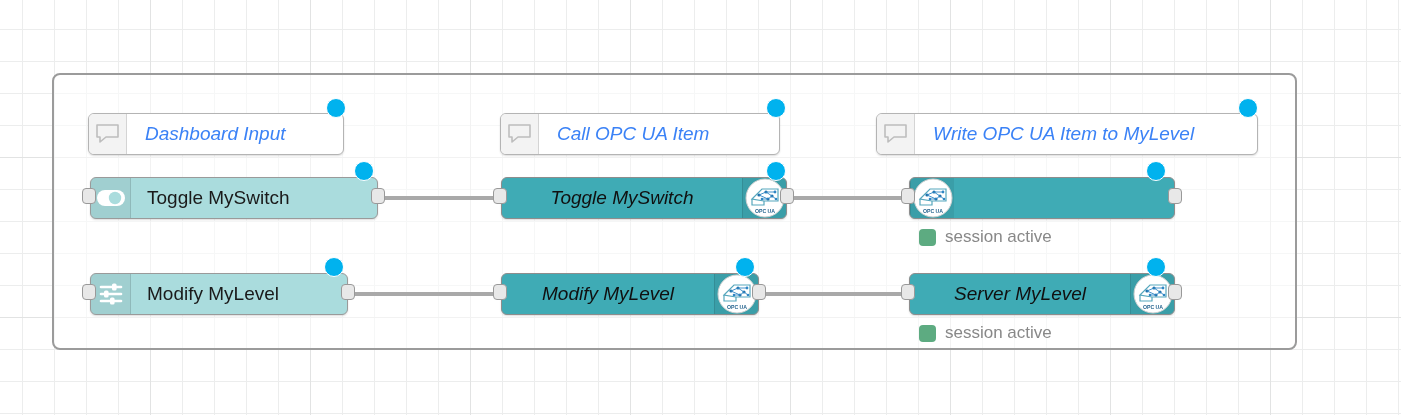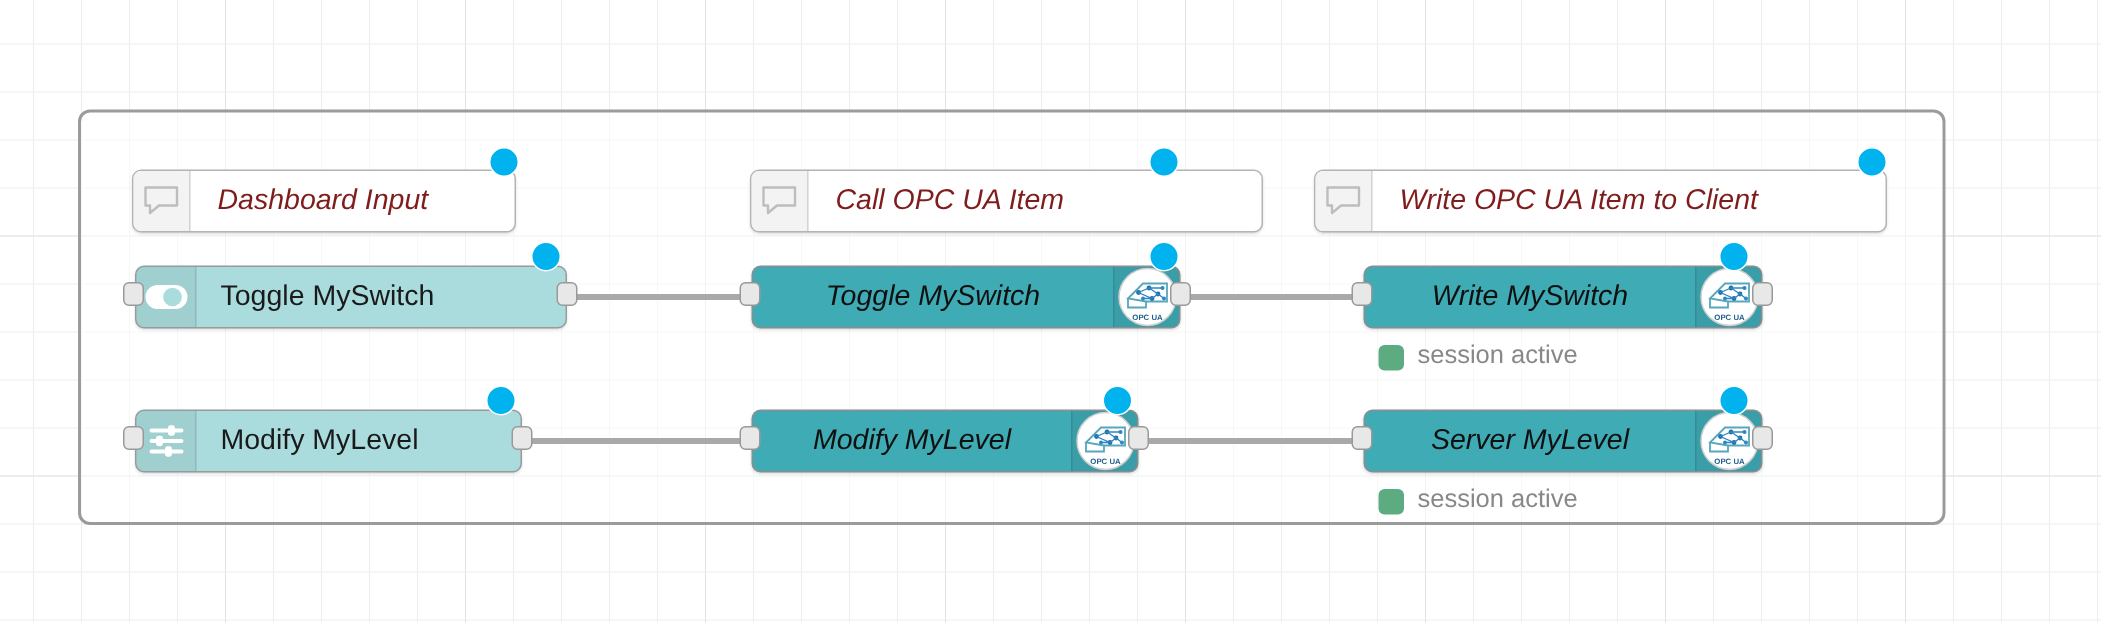--- a/index.html
+++ b/index.html
@@ -101,21 +101,21 @@
     width: 38px; height: 100%;
     background: #f3f3f3;
     border-right: 1px solid #d4d4d4;
     display: flex; align-items: center; justify-content: center;
     flex: 0 0 38px;
   }
   .node.comment .node-label {
     font-style: italic;
     text-align: left;
     padding-left: 18px;
-    color: #7f1d1d;
+    color: #3b82f6;
   }
 
   
   .node.dashboard {
     background: #aadcdd;
     border-color: #9a9a9a;
   }
   .node.dashboard .icon-box {
     width: 40px; height: 100%;
     background: rgba(0,0,0,0.055);
@@ -152,21 +152,21 @@
     border-radius: 50%;
     background: #00b2ee;
     border: 1px solid #ffffff;
     z-index: 9;
   }
 
   
   .status {
     position: absolute;
     display: flex;
-    align-items: flex-end;
+    align-items: center;
     gap: 9px;
     z-index: 5;
   }
   .status-dot {
     width: 17px; height: 17px;
     border-radius: 4px;
     background: #5dab81;
   }
   .status-text {
     font-size: 17px;
@@ -192,37 +192,37 @@
   <div class="node comment" style="left:88px; top:113px; width:256px;">
     <div class="icon-box">
       <svg class="glyph" width="25" height="22" viewBox="0 0 25 22" aria-hidden="true">
         <path d="M2,2 h21 v12 h-12 l-6,5 v-5 h-3 z" fill="none" stroke="#bdbdbd" stroke-width="1.6" stroke-linejoin="round"></path>
       </svg>
     </div>
     <div class="node-label">Dashboard Input</div>
   </div>
   <div class="badge-dot" style="left:326px; top:98px;"></div>
 
-  <div class="node comment" style="left:500px; top:113px; width:342px;">
+  <div class="node comment" style="left:500px; top:113px; width:280px;">
     <div class="icon-box">
       <svg class="glyph" width="25" height="22" viewBox="0 0 25 22" aria-hidden="true">
         <path d="M2,2 h21 v12 h-12 l-6,5 v-5 h-3 z" fill="none" stroke="#bdbdbd" stroke-width="1.6" stroke-linejoin="round"></path>
       </svg>
     </div>
     <div class="node-label">Call OPC UA Item</div>
   </div>
   <div class="badge-dot" style="left:766px; top:98px;"></div>
 
   <div class="node comment" style="left:876px; top:113px; width:382px;">
     <div class="icon-box">
       <svg class="glyph" width="25" height="22" viewBox="0 0 25 22" aria-hidden="true">
         <path d="M2,2 h21 v12 h-12 l-6,5 v-5 h-3 z" fill="none" stroke="#bdbdbd" stroke-width="1.6" stroke-linejoin="round"></path>
       </svg>
     </div>
-    <div class="node-label">Write OPC UA Item to Client</div>
+    <div class="node-label">Write OPC UA Item to MyLevel</div>
   </div>
   <div class="badge-dot" style="left:1238px; top:98px;"></div>
 
   <div class="port" style="left:82px; top:188px;"></div>
   <div class="node dashboard" style="left:90px; top:177px; width:288px;">
     <div class="icon-box">
       <svg class="glyph" width="30" height="18" viewBox="0 0 30 18" aria-hidden="true">
         <rect x="1" y="1" width="28" height="16" rx="8" fill="#ffffff"></rect>
         <circle cx="19" cy="9" r="6.2" fill="#aadcdd"></circle>
       </svg>
@@ -252,21 +252,20 @@
         </g>
         <text x="20" y="35" font-family="'Liberation Sans',sans-serif" font-size="5.2" fill="#1f5f8b" text-anchor="middle" font-weight="bold">OPC UA</text>
       </svg>
     </div>
   </div>
   <div class="port" style="left:780px; top:188px;"></div>
   <div class="badge-dot" style="left:766px; top:161px;"></div>
 
   <div class="port" style="left:901px; top:188px;"></div>
   <div class="node opcua" style="left:909px; top:177px; width:266px;">
-    <div class="node-label">Write MySwitch</div>
     <div class="icon-box">
       <svg class="glyph" width="40" height="40" viewBox="0 0 40 40" aria-hidden="true">
         <circle cx="20" cy="20" r="19" fill="#ffffff" stroke="#cfcfcf" stroke-width="1"></circle>
         <g transform="translate(5,7)">
           <path d="M2,14 L12,4 L28,4 L28,16 L14,16 Z" fill="none" stroke="#56a7bd" stroke-width="1.2"></path>
           <path d="M2,14 L2,20 L14,20 L14,16" fill="none" stroke="#56a7bd" stroke-width="1.2"></path>
           <circle cx="9" cy="10" r="1.6" fill="#1f6fa8"></circle>
           <circle cx="16" cy="7" r="1.6" fill="#1f6fa8"></circle>
           <circle cx="22" cy="11" r="1.6" fill="#1f6fa8"></circle>
           <circle cx="18" cy="14" r="1.6" fill="#1f6fa8"></circle>

